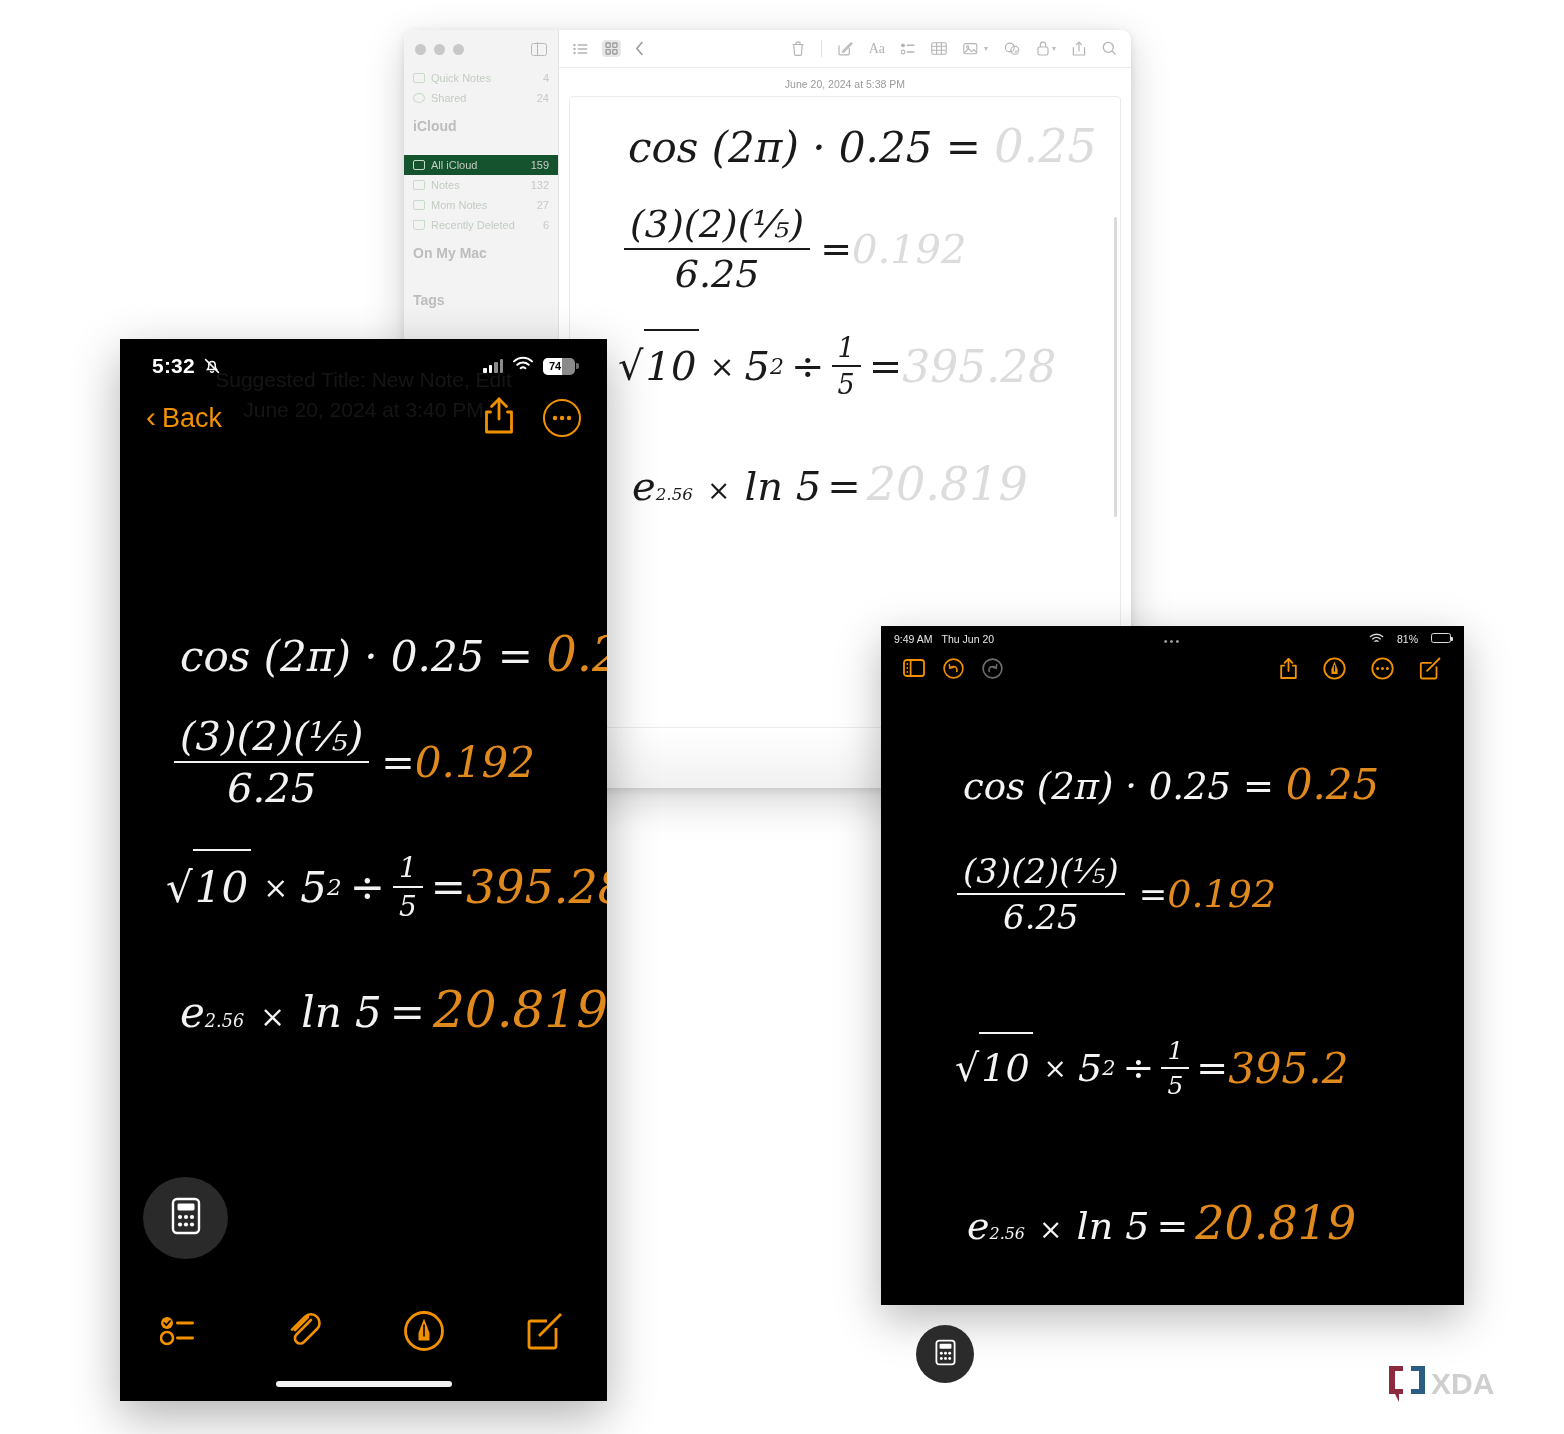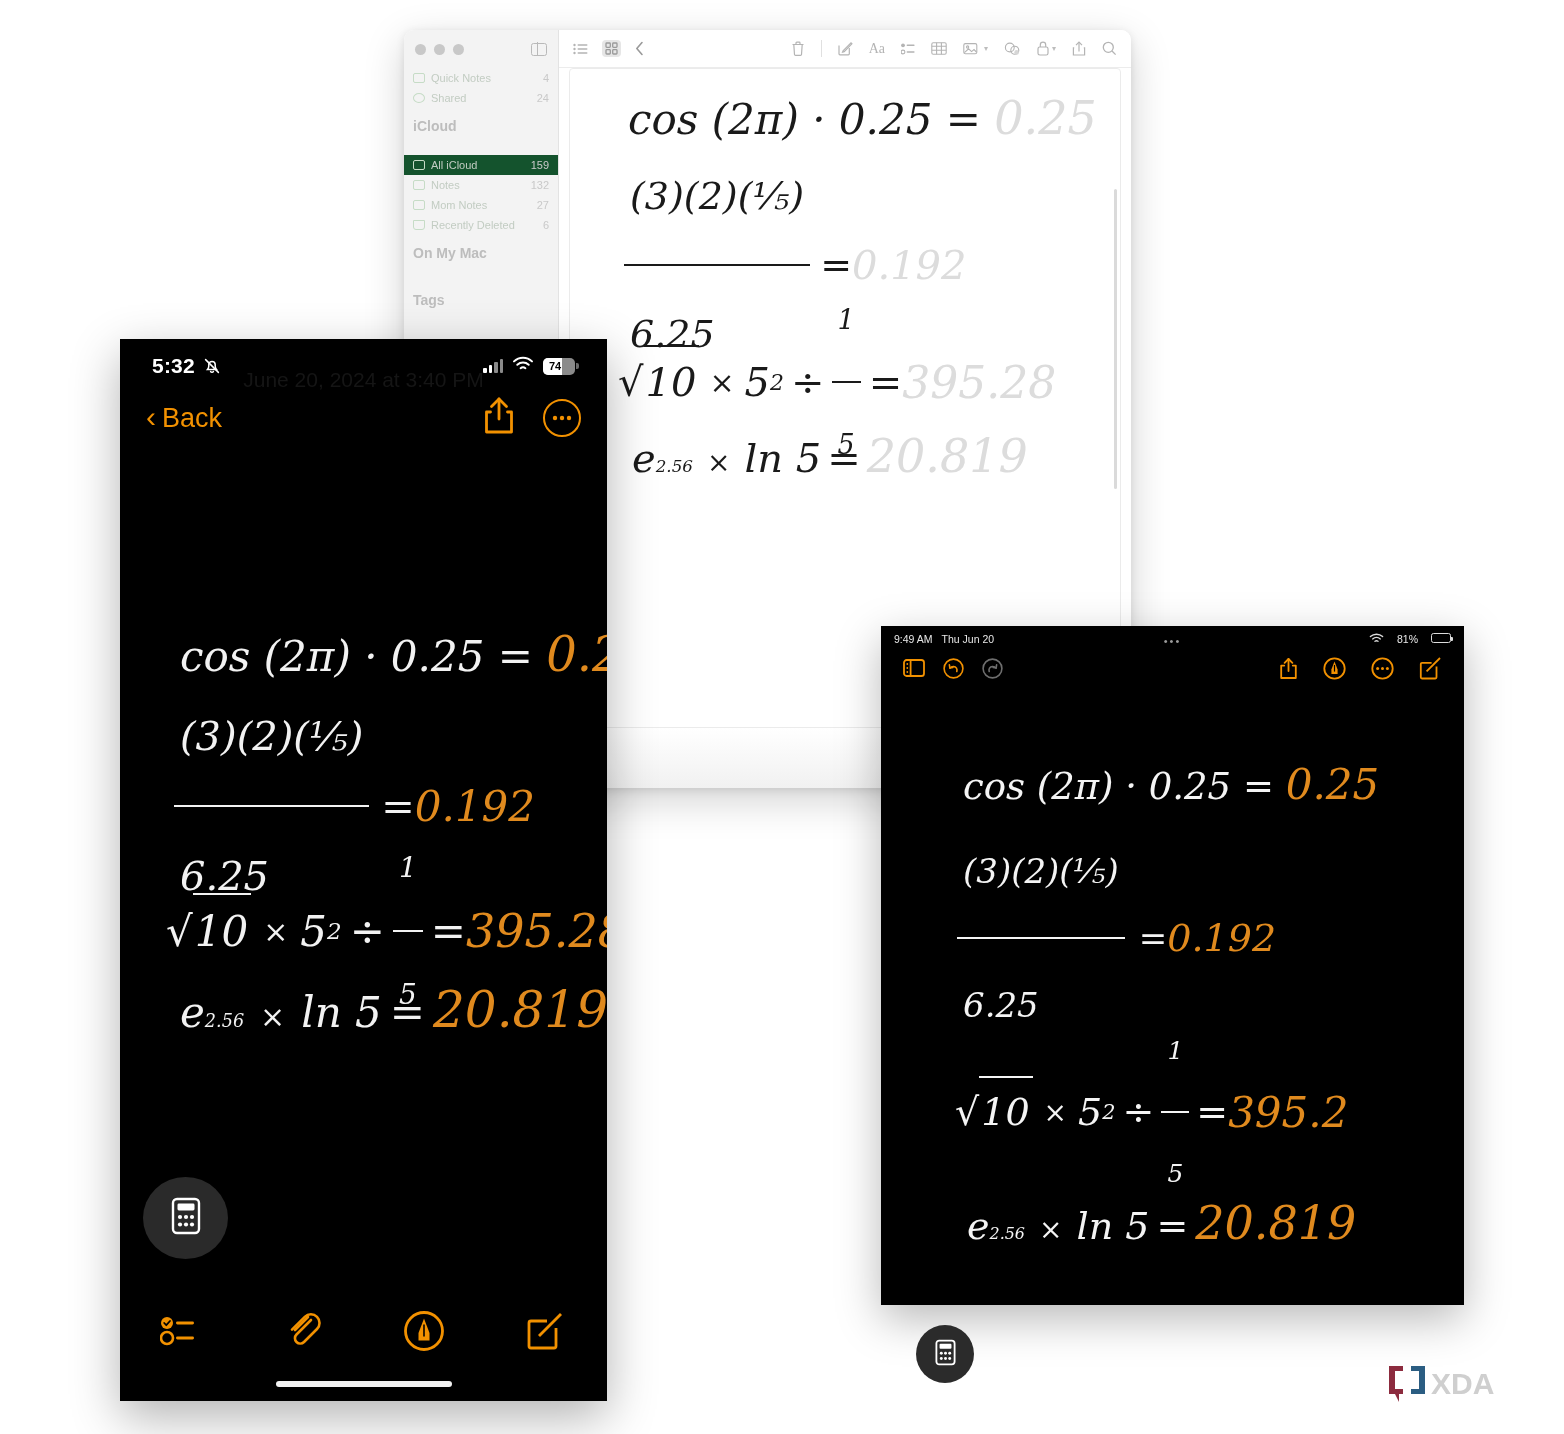--- a/index.html
+++ b/index.html
@@ -6,21 +6,21 @@
   html, body {
     width: 1564px; height: 1434px;
     background: #ffffff;
     font-family: "Liberation Sans", sans-serif;
     overflow: hidden;
   }
   #stage { position: relative; width: 1564px; height: 1434px; background: #fff; }
 
   
   .hw { font-family: "DejaVu Serif", serif; font-style: italic; white-space: nowrap; }
-  .frac { display: inline-flex; flex-direction: column; vertical-align: middle; gap: 44px; }
+  .frac { display: inline-flex; flex-direction: column; align-items: center; vertical-align: middle; }
   .frac .num { padding: 0 6px; }
   .frac .bar { width: 100%; height: 2px; background: currentColor; margin: 2px 0; }
   .frac .den { padding: 0 6px; }
   .sup { font-size: 0.55em; vertical-align: super; }
   .sqrt { position: relative; padding-left: 4px; }
   .sqrt > .radicand { border-top: 2px solid currentColor; padding: 12px 3px 0 2px; }
 
   
   #mac-window {
     position: absolute; left: 404px; top: 30px; width: 727px; height: 758px;
@@ -296,20 +296,21 @@
               <svg width="15" height="15" viewBox="0 0 15 15">
                   <g fill="none" stroke="#b4b4b4" stroke-width="1.3">
                     <circle cx="6.3" cy="6.3" r="5"></circle>
                     <path d="M10 10l3.6 3.6"></path>
                   </g>
                 </svg>
             </span>
           </div>
         </div>
 
+        <div id="mac-date">June 20, 2024 at 5:38 PM</div>
 
         <div id="mac-note">
 
           <div class="mac-eq hw" style="left:58px; top:22px; font-size:42px;">
             <span>cos (2π) · 0.25</span>
             <span>=</span>
             <span class="res" style="font-size:46px;">0.25</span>
           </div>
 
           <div class="mac-eq hw" style="left:54px; top:105px; font-size:38px; display:flex; align-items:center;">
@@ -382,20 +383,21 @@
         </span>
         <span id="ip-batt">
           <span class="fill"></span>
           <span class="pct">74</span>
         </span>
       </span>
     </div>
 
     <div id="ip-navbar">
       <div id="ip-nav-ghost">
+        <div>Suggested Title: New Note, Edit</div>
         <div>June 20, 2024 at 3:40 PM</div>
       </div>
       <div id="ip-back">
         <span class="chev">‹</span>
         <span>Back</span>
       </div>
       <div id="ip-nav-right">
         <span>
           <svg width="36" height="42" viewBox="0 0 36 42">
               <g fill="none" stroke="#f29100" stroke-width="2.8" stroke-linecap="round" stroke-linejoin="round">

